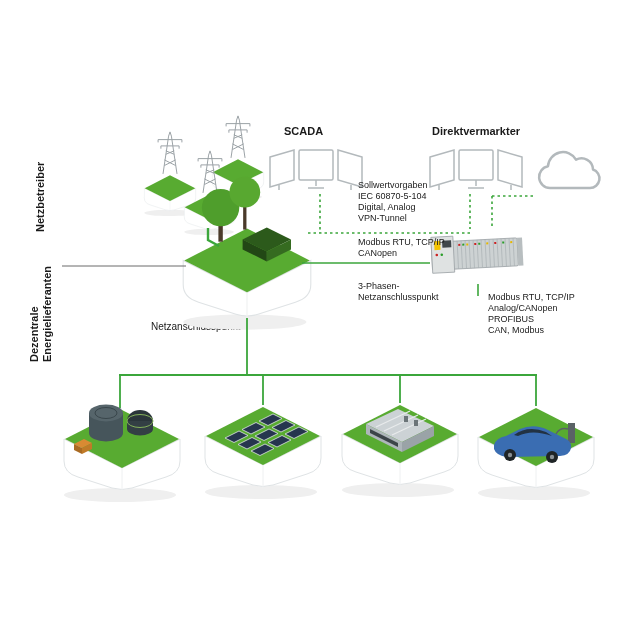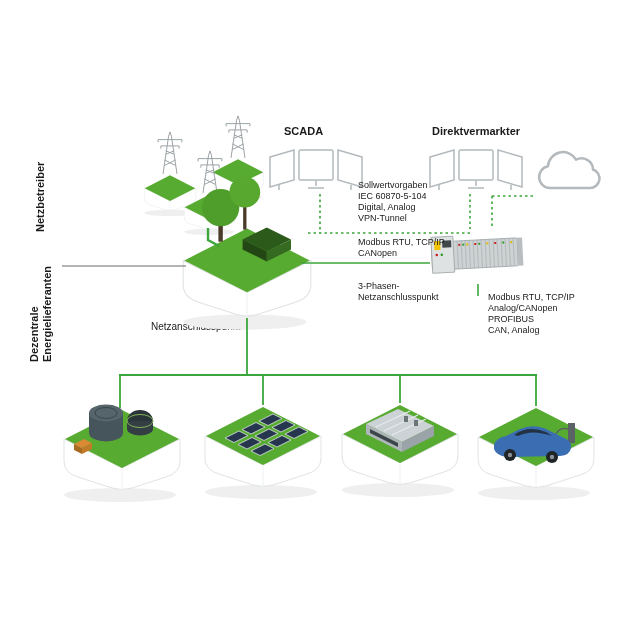--- a/index.html
+++ b/index.html
@@ -220,16 +220,16 @@
 
   <div class="ann" style="left:358px;top:269px;margin-top:12px;">
     <div>3-Phasen-</div>
     <div>Netzanschlusspunkt</div>
   </div>
 
   <div class="ann" style="left:488px;top:292px;">
     <div>Modbus RTU, TCP/IP</div>
     <div>Analog/CANopen</div>
     <div>PROFIBUS</div>
-    <div>CAN, Analog</div>
+    <div>CAN, Modbus</div>
   </div>
 
 </div>
 
 </body></html>

